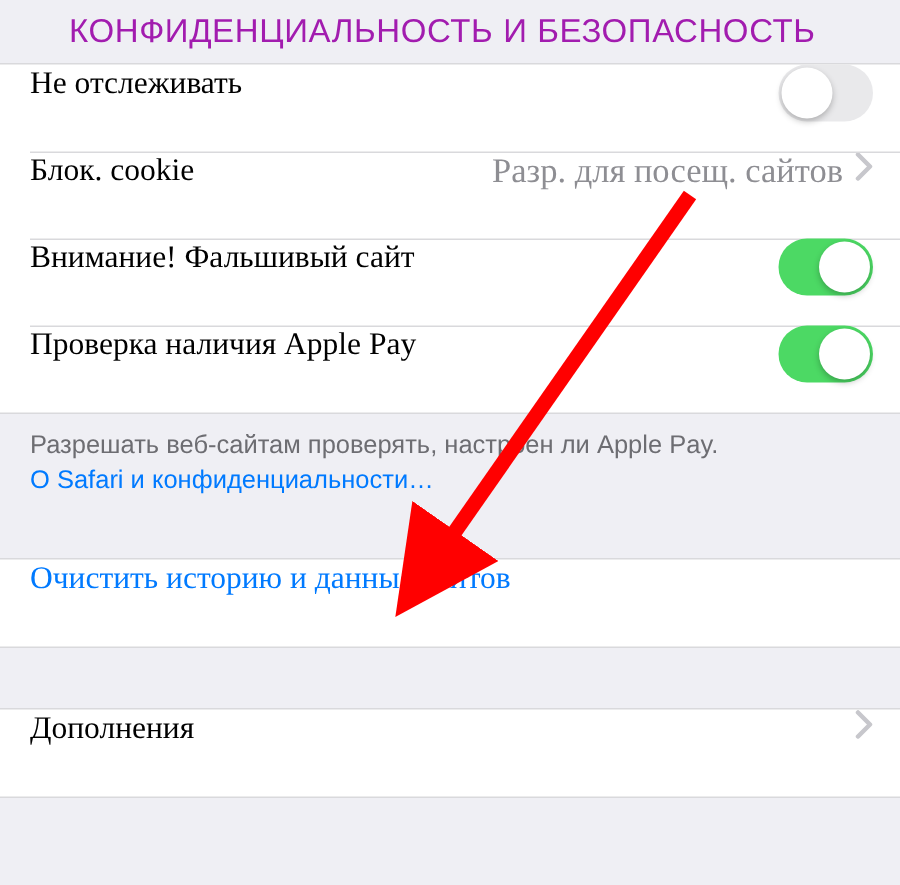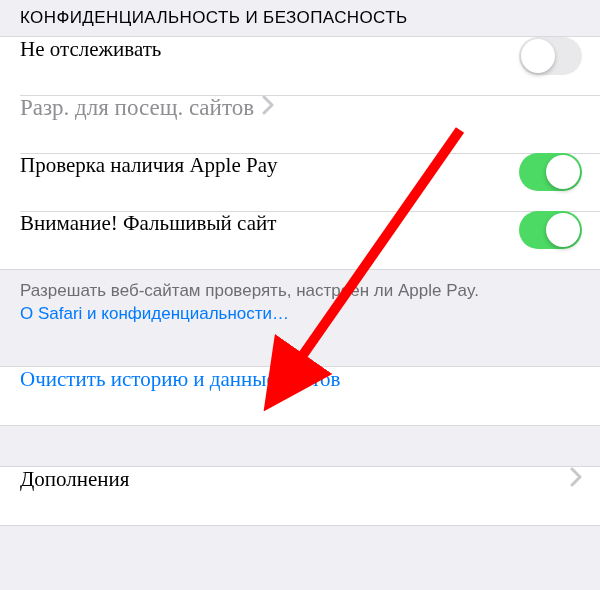--- a/index.html
+++ b/index.html
@@ -7,23 +7,24 @@
   body {
     background: #efeff4;
     font-family: -apple-system, "Helvetica Neue", Arial, sans-serif;
     font-size: 21px;
     color: #000;
     position: relative;
     overflow: hidden;
   }
   .section-header {
     padding: 8px 20px 8px 20px;
-    font-size: 17px;
-    color: #000000;
+    font-size: 22px;
+    color: #a21caf;
     letter-spacing: 0.4px;
+    margin-left: 26px;
   }
   .group {
     background: #fff;
     border-top: 1px solid #d9d9dc;
     border-bottom: 1px solid #d9d9dc;
   }
   .row {
     display: flex;
     align-items: flex-start;
     min-height: 58px;
@@ -105,37 +106,38 @@
 <div class="group">
 
   <div class="row">
     <div class="row-label">Не отслеживать</div>
     <div class="toggle off">
       <div class="knob"></div>
     </div>
   </div>
 
   <div class="row">
+    <div class="row-label">Блок. cookie</div>
     <div class="row-value">Разр. для посещ. сайтов</div>
     <span class="chevron">
       <svg width="12" height="20" viewBox="0 0 12 20">
         <polyline points="2,2 10,10 2,18" fill="none" stroke="#c7c7cc" stroke-width="3" stroke-linecap="round" stroke-linejoin="round"></polyline>
       </svg>
     </span>
   </div>
 
   <div class="row">
-    <div class="row-label">Проверка наличия Apple Pay</div>
+    <div class="row-label">Внимание! Фальшивый сайт</div>
     <div class="toggle on">
       <div class="knob"></div>
     </div>
   </div>
 
   <div class="row">
-    <div class="row-label">Внимание! Фальшивый сайт</div>
+    <div class="row-label">Проверка наличия Apple Pay</div>
     <div class="toggle on">
       <div class="knob"></div>
     </div>
   </div>
 
 </div>
 
 <div class="footer-text">
   <span>Разрешать веб-сайтам проверять, настроен ли Apple Pay.</span><br>
   <span class="footer-link">О Safari и конфиденциальности…</span>

